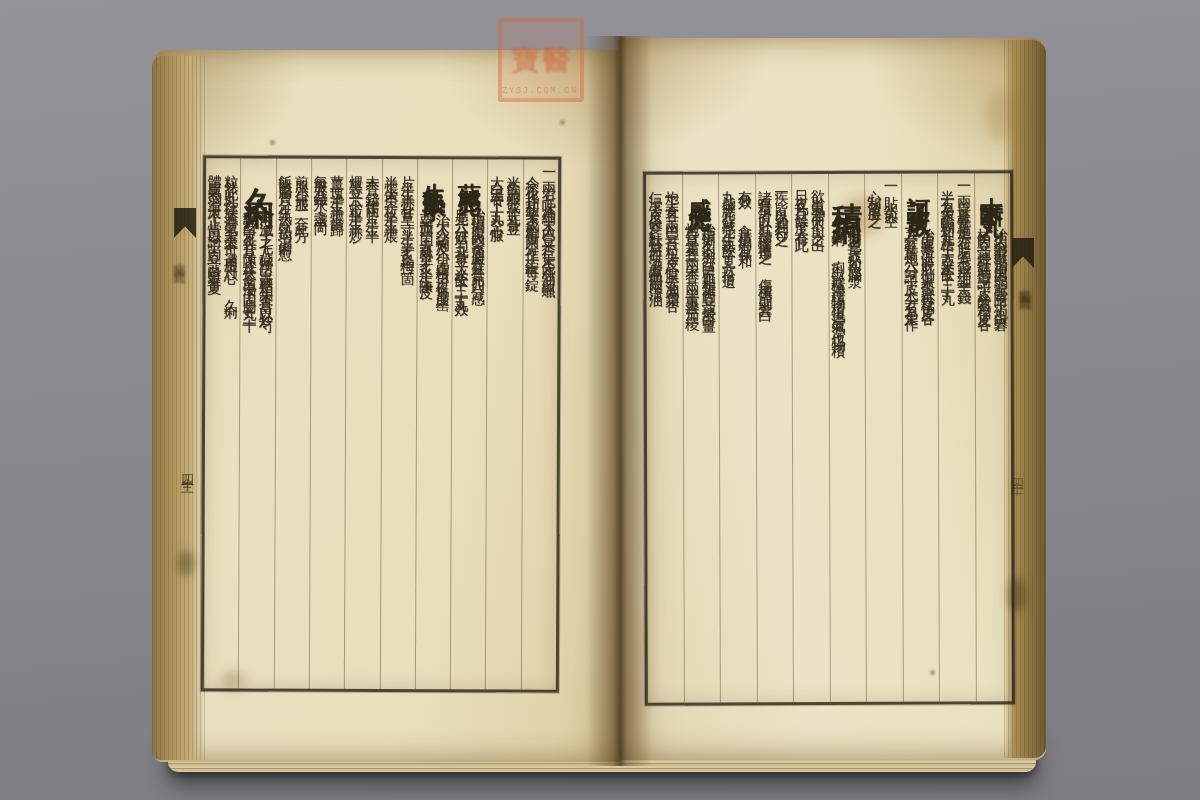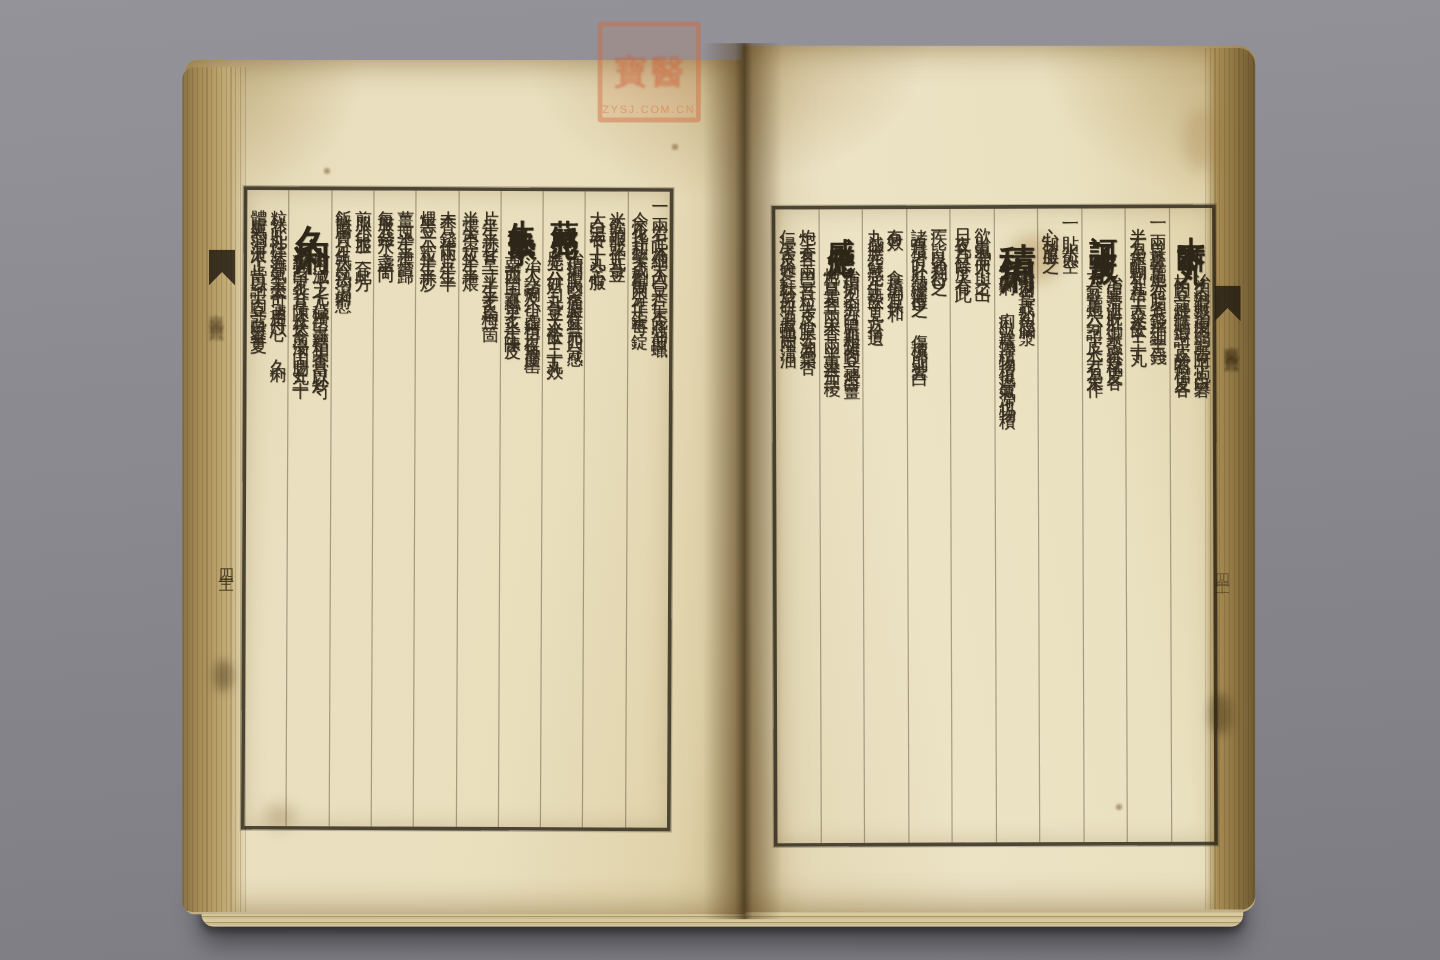--- a/index.html
+++ b/index.html
@@ -74,21 +74,21 @@
   .anno{flex:1 1 auto;writing-mode:vertical-rl;font-size:14px;line-height:16.5px;
     letter-spacing:6px;color:#362d1f;text-shadow:.4px .4px .7px rgba(45,36,24,.65);
     overflow:hidden;}
   .anno .sub{display:block;}
 
   
   .seal{position:absolute;left:348px;top:-12px;width:78px;height:76px;
     border:4px solid rgba(208,100,58,.38);background:rgba(220,130,80,.14);
     border-radius:3px;filter:blur(.4px);display:flex;align-items:center;justify-content:center;gap:4px;}
   .seal span{font-size:27px;font-weight:bold;color:rgba(205,92,52,.5);filter:blur(1.1px);}
-  .watermark{position:absolute;left:352px;top:56px;width:130px;font-family:Liberation Sans, sans-serif;
+  .watermark{position:absolute;left:352px;top:56px;width:130px;font-family:Liberation Mono, monospace;
     font-size:9px;letter-spacing:1.5px;color:rgba(222,112,62,.5);filter:blur(.5px);}
 
   .stain{position:absolute;border-radius:50%;filter:blur(6px);}
   .s1{left:690px;top:165px;width:46px;height:40px;background:rgba(158,118,58,.33);}
   .s2{left:836px;top:60px;width:30px;height:52px;background:rgba(150,112,55,.25);}
   .s3{left:70px;top:640px;width:26px;height:20px;background:rgba(120,90,45,.28);}
   .spot{position:absolute;width:5px;height:5px;border-radius:50%;
     background:rgba(110,80,40,.5);filter:blur(1px);}
 </style>
 </head>

